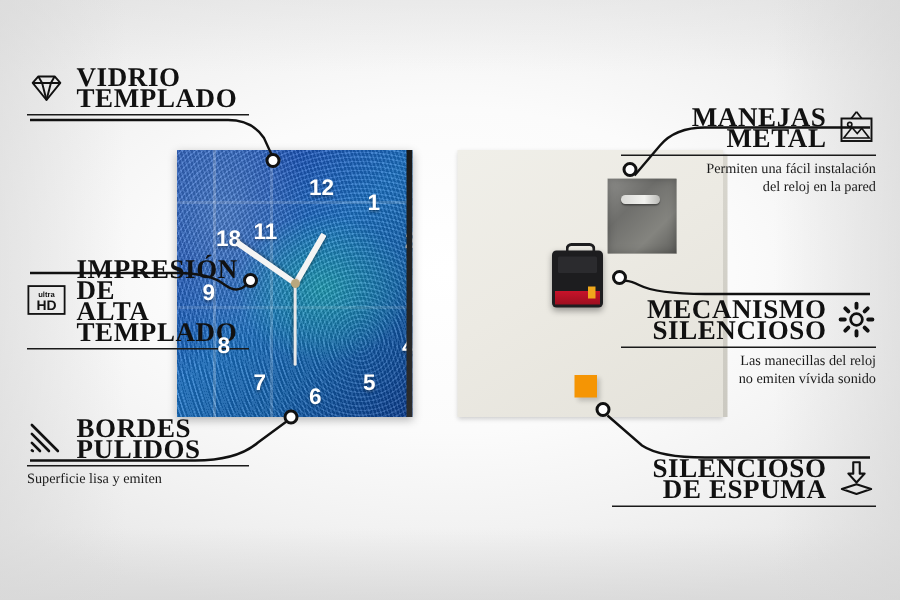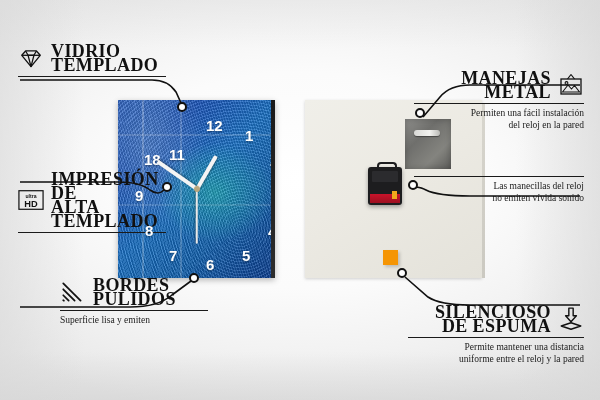--- a/index.html
+++ b/index.html
@@ -218,21 +218,21 @@
         <rect x="1" y="2" width="26" height="20" fill="none" stroke="#111" stroke-width="1.3"></rect>
         <text x="14" y="10" font-family="Liberation Sans, sans-serif" font-size="5.5" font-weight="700" fill="#111" text-anchor="middle">ultra</text>
         <text x="14" y="19.5" font-family="Liberation Sans, sans-serif" font-size="10" font-weight="700" fill="#111" text-anchor="middle">HD</text>
       </svg>
       <div class="ct-title">IMPRESIÓN DE
 ALTA TEMPLADO</div>
     </div>
     <div class="ct-rule" style="width:148px;"></div>
   </div>
 
-  <div class="callout left" style="left:18px;top:278px;width:150px;margin-left:42px;">
+  <div class="callout left" style="left:18px;top:278px;width:150px;">
     <div class="ct-head">
       <svg class="ico" viewBox="0 0 24 24">
         <g stroke="#111" stroke-width="1.6" stroke-linecap="round">
           <path d="M3 4 L19 20"></path>
             <path d="M3 9.5 L13.5 20"></path>
           <path d="M3 15 L8 20"></path>
             <path d="M3 19.6 L3.6 20"></path>
         </g>
       </svg>
       <div class="ct-title">BORDES
@@ -253,32 +253,41 @@
         <path d="M4.5 19 L10 12 L13.5 16 L16.5 12.5 L21.5 19 Z" fill="none" stroke="#111" stroke-width="1.1"></path>
         <circle cx="8.5" cy="10" r="1.4" fill="none" stroke="#111" stroke-width="1.1"></circle>
       </svg>
     </div>
     <div class="ct-rule" style="width:170px;margin-left:auto;"></div>
     <div class="ct-desc">Permiten una fácil instalación
 del reloj en la pared</div>
   </div>
 
   <div class="callout right" style="right:16px;top:172px;width:172px;">
+    <div class="ct-head">
+      <div class="ct-title">MECANISMO
+SILENCIOSO</div>
+      <svg class="ico" viewBox="0 0 24 24">
+        <g fill="none" stroke="#111" stroke-width="1.7">
+          <circle cx="12" cy="12" r="3.6"></circle>
+          <path d="M12 2.2 v2.6 M12 19.2 v2.6 M2.2 12 h2.6 M19.2 12 h2.6
+                   M5.1 5.1 l1.9 1.9 M17 17 l1.9 1.9 M18.9 5.1 l-1.9 1.9 M7 17 l-1.9 1.9" stroke-linecap="round" stroke-width="2.4"></path>
+        </g>
+      </svg>
+    </div>
     <div class="ct-rule" style="width:170px;margin-left:auto;"></div>
     <div class="ct-desc">Las manecillas del reloj
 no emiten vívida sonido</div>
   </div>
 
   <div class="callout right" style="right:16px;top:278px;width:178px;">
     <div class="ct-head">
       <div class="ct-title">SILENCIOSO
 DE ESPUMA</div>
       <svg class="ico" viewBox="0 0 24 24">
         <path d="M10 2 h4 v7 h3 l-5 5.5 L7 9 h3 Z" fill="none" stroke="#111" stroke-width="1.3" stroke-linejoin="round"></path>
         <path d="M12 15.5 L21 18.5 L12 21.5 L3 18.5 Z" fill="none" stroke="#111" stroke-width="1.3" stroke-linejoin="round"></path>
       </svg>
     </div>
     <div class="ct-rule" style="width:176px;margin-left:auto;"></div>
-    <div class="ct-desc">Permite mantener una distancia
-uniforme entre el reloj y la pared</div>
   </div>
 
 </div>
 
 </body></html>

